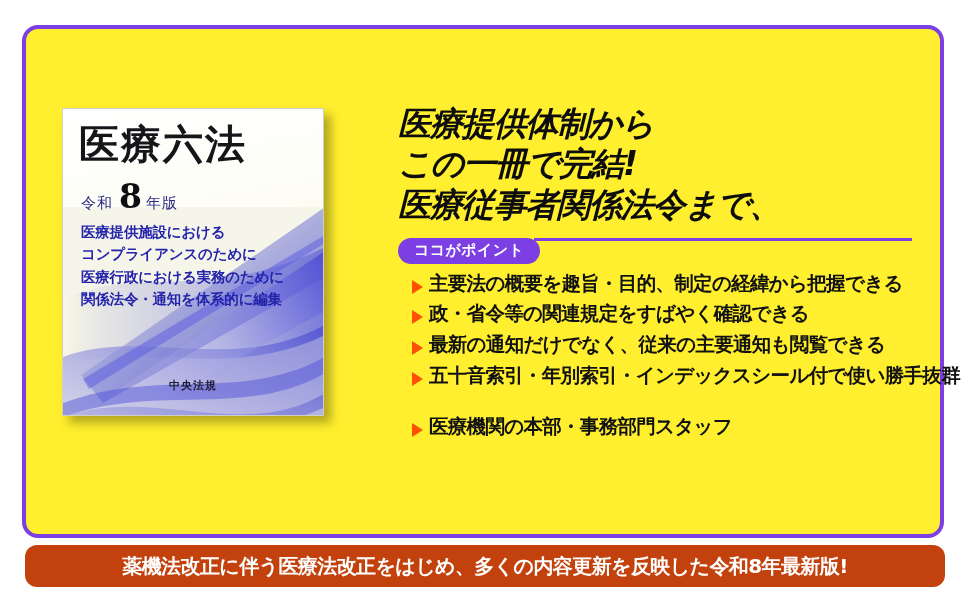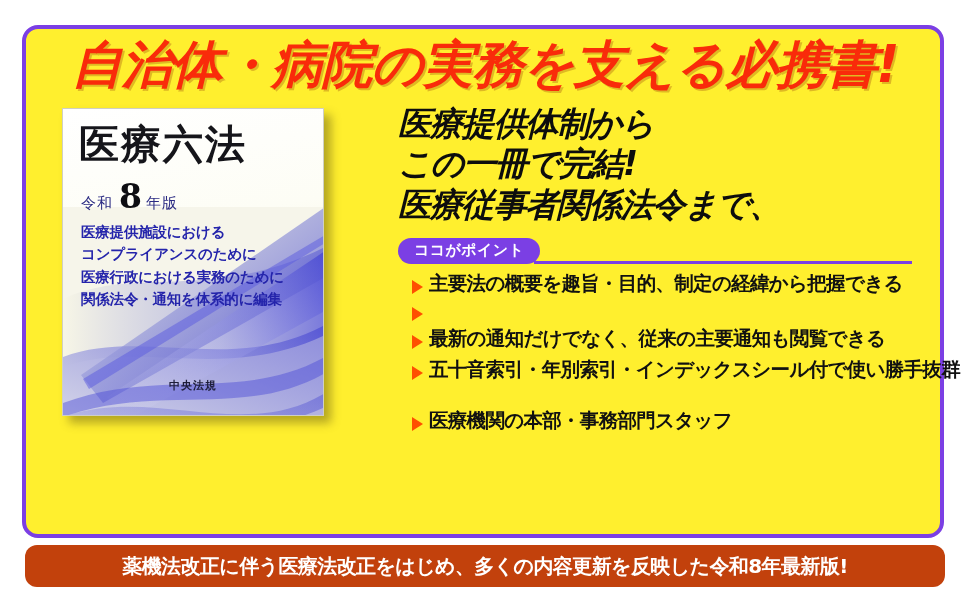--- a/index.html
+++ b/index.html
@@ -154,21 +154,21 @@
     letter-spacing: -1.2px;
     white-space: nowrap;
     font-family: "DejaVu Sans", "Liberation Sans", sans-serif;
   }
 
   
   .section-head {
     position: relative;
     height: 26px;
     display: flex;
-    align-items: flex-end;
+    align-items: flex-start;
   }
   .pill {
     background: #7b3fe4;
     color: #ffffff;
     font-weight: 700;
     font-size: 15px;
     letter-spacing: 0.4px;
     padding: 3px 16px 4px 16px;
     border-radius: 14px;
     white-space: nowrap;
@@ -233,21 +233,20 @@
     font-family: "DejaVu Sans", "Liberation Sans", sans-serif;
   }
 </style>
 </head>
 <body>
 
 <div id="root">
 
   <div class="yellow-panel"></div>
 
-  <div class="headline">自治体・病院の実務を支える必携書!</div>
 
   <div class="book-wrap">
     <div class="book-cover">
 
       <div class="book-art">
         <svg width="262" height="286" viewBox="0 0 262 286" preserveAspectRatio="none">
           <defs>
             <linearGradient id="g1" x1="0" y1="0" x2="1" y2="1">
               <stop offset="0" stop-color="#ffffff" stop-opacity="0"></stop>
               <stop offset="0.45" stop-color="#8f92d8" stop-opacity="0.75"></stop>
@@ -313,20 +312,21 @@
         <span class="pill">ココがポイント</span>
         <span class="rule"></span>
       </div>
       <div class="bullets">
         <div class="bullet">
           <span class="tri"></span>
           <span class="bullet-text">主要法の概要を趣旨・目的、制定の経緯から把握できる</span>
         </div>
         <div class="bullet">
           <span class="tri"></span>
+          <span class="bullet-text">政・省令等の関連規定をすばやく確認できる</span>
         </div>
         <div class="bullet">
           <span class="tri"></span>
           <span class="bullet-text">最新の通知だけでなく、従来の主要通知も閲覧できる</span>
         </div>
         <div class="bullet">
           <span class="tri"></span>
           <span class="bullet-text">五十音索引・年別索引・インデックスシール付で使い勝手抜群</span>
         </div>
       </div>

